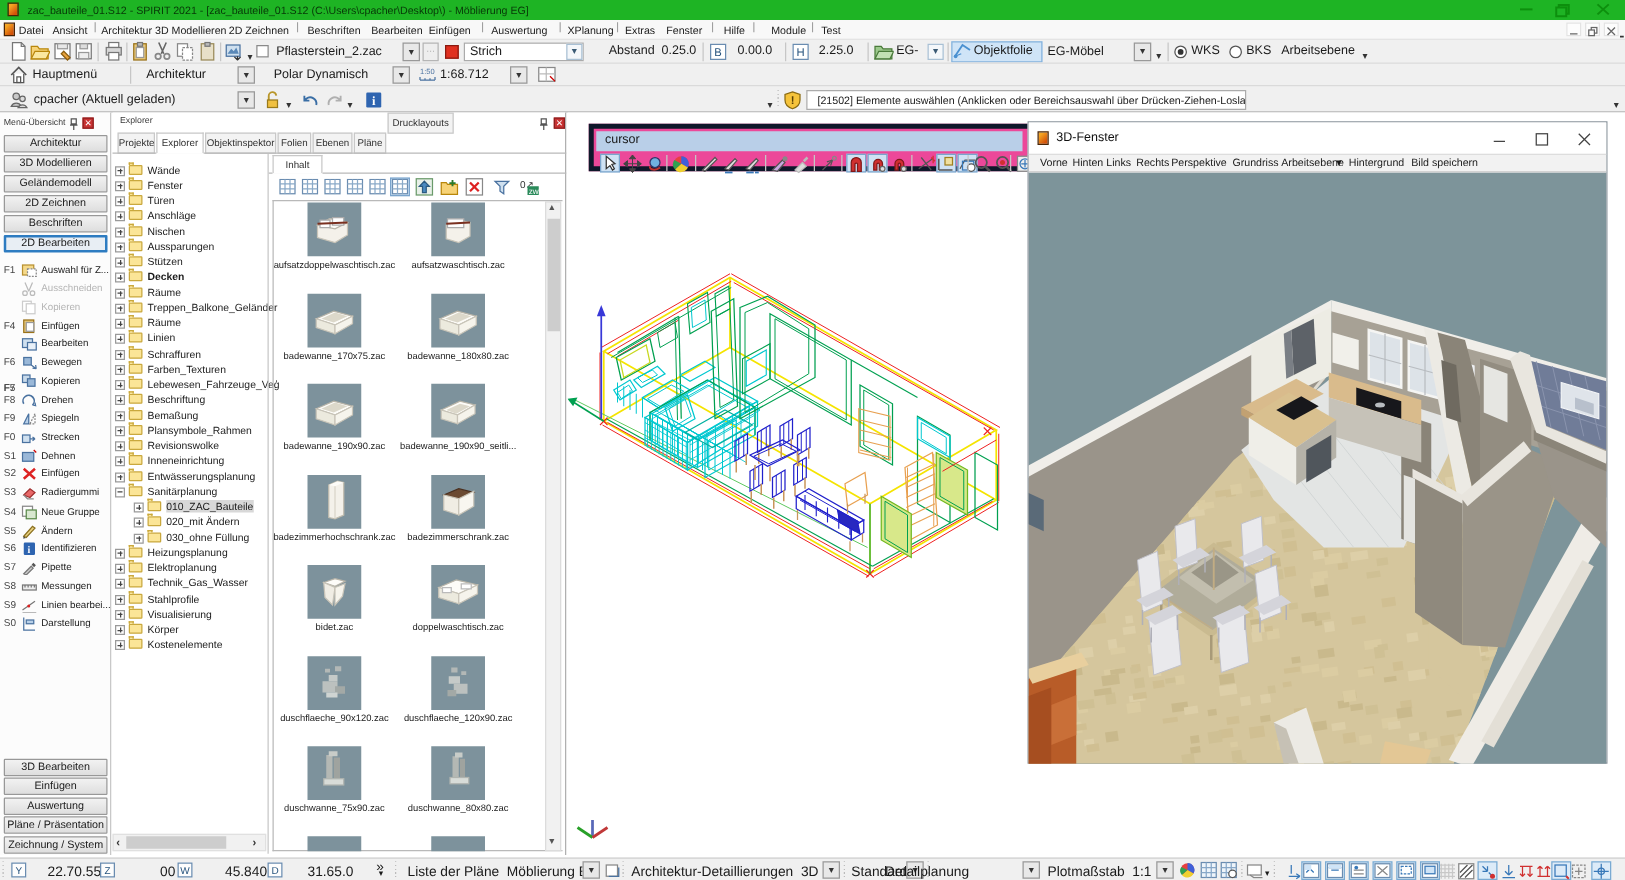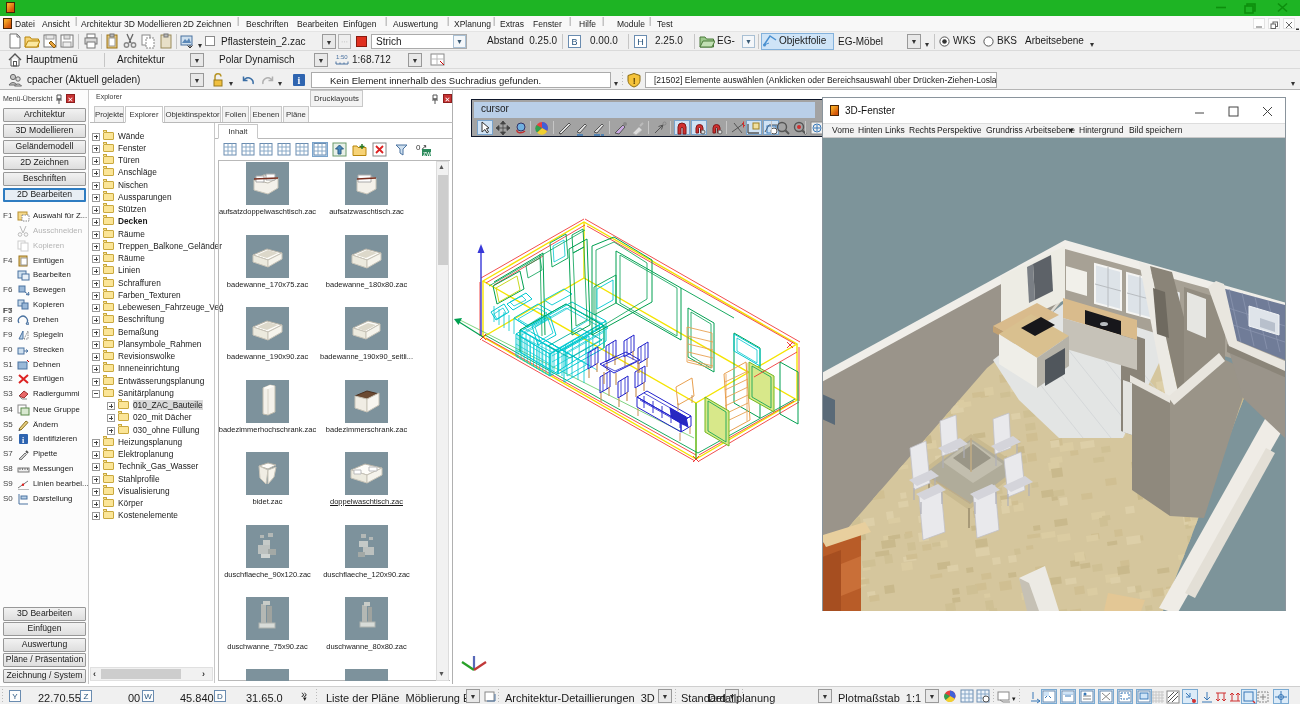--- a/index.html
+++ b/index.html
@@ -34,38 +34,39 @@
 .texp i { position:absolute; left:1px; top:2.5px; width:4px; height:1px; background:#444; }
 .texp b { position:absolute; left:2.5px; top:1px; width:1px; height:4px; background:#444; }
 .folder { position:absolute; width:11px; height:8px; background:#fbe597; border:1px solid #c9a83e; border-radius:1px; }
 .folder i { position:absolute; left:-1px; top:-3px; width:4px; height:2px; background:#fbe597; border:1px solid #c9a83e; border-bottom:none; }
 .thumb { position:absolute; width:43px; height:43px; background:#7d929c; }
 .sbv { position:absolute; background:#f1f1f1; }
 .sbthumb { position:absolute; background:#cdcdcd; }
 .arr { position:absolute; font-size:7px; color:#555; text-align:center; }
 .tlabel { position:absolute; font-size:7.5px; color:#1a1a1a; width:99px; text-align:center; white-space:nowrap; }
 #canvas { left:454px; top:90px; width:846px; height:594px; background:#fff; }
-#cursorwin { position:absolute; left:17px; top:9px; width:395px; height:38px; background:#a3a3a3; border:1px solid #0f172a; }
+#cursorwin { position:absolute; left:17px; top:9px; width:395px; height:38px; background:#ec4899; border:4px solid #0f172a; }
 #cursorwin .ctitle { position:absolute; left:2px; top:2px; width:341px; height:16px; background:#b9cfe8; font-size:10px; color:#1a1a1a; padding:1px 0 0 7px; }
 .cico { position:absolute; top:20px; width:16px; height:15px; }
 .cico.on { background:#cfe2f4; border:1px solid #7aa4cc; }
 #w3d { position:absolute; left:822px; top:97px; width:464px; height:514px; background:#fff; border:1px solid #8a949c; }
 #w3d .w3dtitle { position:absolute; left:0; top:0; width:462px; height:25px; background:#fff; }
 #w3d .w3dmenu { position:absolute; left:0; top:25px; width:462px; height:15px; background:#f2f2f2; border-top:1px solid #ddd; border-bottom:1px solid #c8c8c8; }
 #w3d .m3 { position:absolute; top:1.5px; font-size:8.5px; color:#1a1a1a; white-space:nowrap; }
 #statusbar { left:0; top:686px; width:1300px; height:18px; background:#f0f0f0; border-top:1px solid #cfcfcf; }
 .sbox { position:absolute; top:3px; width:12px; height:12px; border:1px solid #6a8cb0; background:#fdfdfd; color:#26537d; font-size:8px; text-align:center; line-height:11px; }
 .stext { position:absolute; top:4.5px; font-size:11px; color:#1a1a1a; white-space:nowrap; }
 .sico { position:absolute; width:14px; height:14px; top:2px; }
 .sico.bl { background:#dcebf8; border:1px solid #7aaad2; }
 .dotsep { position:absolute; top:2px; height:14px; width:1px; background:repeating-linear-gradient(#bbb 0 1px, transparent 1px 3px); }
 </style></head><body>
 <div id="root">
     <div id="titlebar" class="abs">
 <div class="spiriticon" style="left:6px; top:2px;"></div>
+<div class="ttext">zac_bauteile_01.S12 - SPIRIT 2021 - [zac_bauteile_01.S12 (C:\Users\cpacher\Desktop\) - Möblierung EG]</div>
 <svg class="abs" style="left:1200px;top:0" width="100" height="16">
         <g stroke="#0d8f0d" stroke-width="1.6" fill="none">
           <line x1="16" y1="7.5" x2="26" y2="7.5"></line>
           <rect x="47" y="4" width="8" height="7" fill="#18a818"></rect>
           <rect x="45" y="6" width="8" height="7" fill="#1eb424"></rect>
           <path d="M78 3.5 l9 8 M87 3.5 l-9 8"></path>
         </g>
       </svg>
 </div>
     <div id="menubar" class="abs">
@@ -244,21 +245,20 @@
         <path d="M12 12 a5 5 0 0 0 -8 -5 l-1.5 1.5 M2.5 4.5 v4 h4" fill="none" stroke="#3a6ea5" stroke-width="1.5"></path>
       </svg>
       <svg class="abs" style="left:259px;top:3px" width="16" height="16" viewBox="0 0 16 16">
         <path d="M4 12 a5 5 0 0 1 8 -5 l1.5 1.5 M13.5 4.5 v4 h-4" fill="none" stroke="#b0b0b0" stroke-width="1.5"></path>
       </svg>
       <span class="ti" style="left:278px;top:10px;font-size:8px;color:#333">▾</span>
       <svg class="abs" style="left:291px;top:3px" width="16" height="16" viewBox="0 0 16 16">
         <rect x="2" y="2" width="12" height="12" rx="1" fill="#2e64b0"></rect>
         <text x="6.5" y="12" font-size="10" fill="#fff" font-weight="bold" font-family="serif">i</text>
       </svg>
-      <div class="field" style="left:311px;top:3px;width:300px;height:16px;padding-left:18px;line-height:15px;font-size:9.5px;">Kein Element innerhalb des Suchradius gefunden.</div>
       <span class="ti" style="left:614px;top:10px;font-size:8px;color:#333">▾</span>
       <div class="dotsep" style="left:622px;top:3px;"></div>
       <svg class="abs" style="left:626px;top:3px" width="16" height="16" viewBox="0 0 16 16">
         <path d="M8 1.5 L14 3.5 V8 C14 12 11 14 8 15 C5 14 2 12 2 8 V3.5 Z" fill="#f5c33b" stroke="#8a6a10"></path>
         <text x="6.7" y="11.5" font-size="9" fill="#5a4004" font-weight="bold">!</text>
       </svg>
       <div class="field" style="left:645px;top:3px;width:352px;height:16px;padding-left:8px;line-height:15px;font-size:8.5px;">[21502] Elemente auswählen (Anklicken oder Bereichsauswahl über Drücken-Ziehen-Loslasse</div>
       <span class="ti" style="left:1291px;top:10px;font-size:8px;color:#333">▾</span>
     </div>
     <div id="sidebar" class="abs">
@@ -594,21 +594,21 @@
         <i></i>
       </div>
       <span class="titem" style="left:43px;top:310.0px;background:#d8d8d8;">010_ZAC_Bauteile</span>
       <div class="texp plus" style="left:17px;top:324.2px;">
         <i></i>
         <b></b>
       </div>
       <div class="folder" style="left:28px;top:323.2px;">
         <i></i>
       </div>
-      <span class="titem" style="left:43px;top:322.2px;">020_mit Dächer</span>
+      <span class="titem" style="left:43px;top:322.2px;">020_mit Ändern</span>
       <div class="texp plus" style="left:17px;top:336.5px;">
         <i></i>
         <b></b>
       </div>
       <div class="folder" style="left:28px;top:335.5px;">
         <i></i>
       </div>
       <span class="titem" style="left:43px;top:334.5px;">030_ohne Füllung</span>
       <div class="texp plus" style="left:2px;top:348.8px;">
         <i></i>
@@ -793,21 +793,21 @@
         <path d="M22 18 l8 -3 -2 10 -6 7 z" fill="#f6f4ec" stroke="#c8c4b8"></path>
       </svg>
       <div class="thumb" style="left:255px;top:362.0px;"></div>
       <svg class="abs" style="left:255px;top:362.0px" width="43" height="43" viewBox="0 0 43 43">
         <path d="M6 18 l14 -6 17 4 -15 7 z" fill="#fdfcf8" stroke="#b8b4a8"></path>
         <path d="M6 18 l0 8 16 5 0 -8 z" fill="#eceade" stroke="#c8c4b8"></path>
         <path d="M22 23 l15 -7 0 7 -15 8 z" fill="#f6f4ec" stroke="#c8c4b8"></path>
         <path d="M9 18 h7 v4 h-7 z M24 15 h8 v4 h-8 z" fill="#fff" stroke="#bbb"></path>
       </svg>
       <div class="tlabel" style="left:128px;top:407.0px;">bidet.zac</div>
-      <div class="tlabel" style="left:227px;top:407.0px;text-decoration:underline;">doppelwaschtisch.zac</div>
+      <div class="tlabel" style="left:227px;top:407.0px;">doppelwaschtisch.zac</div>
       <div class="thumb" style="left:156px;top:434.5px;"></div>
       <svg class="abs" style="left:156px;top:434.5px" width="43" height="43" viewBox="0 0 43 43">
         <g fill="#b9bdb9" opacity="0.9">
           <rect x="14" y="10" width="4" height="3"></rect>
           <rect x="22" y="8" width="5" height="4"></rect>
           <rect x="17" y="15" width="7" height="5" fill="#cdd1cd"></rect>
           <rect x="12" y="20" width="12" height="9" fill="#c3c7c3"></rect>
           <rect x="22" y="24" width="8" height="6" fill="#a8aca8"></rect>
           <rect x="15" y="29" width="9" height="4" fill="#d8dcd8"></rect>
         </g>

